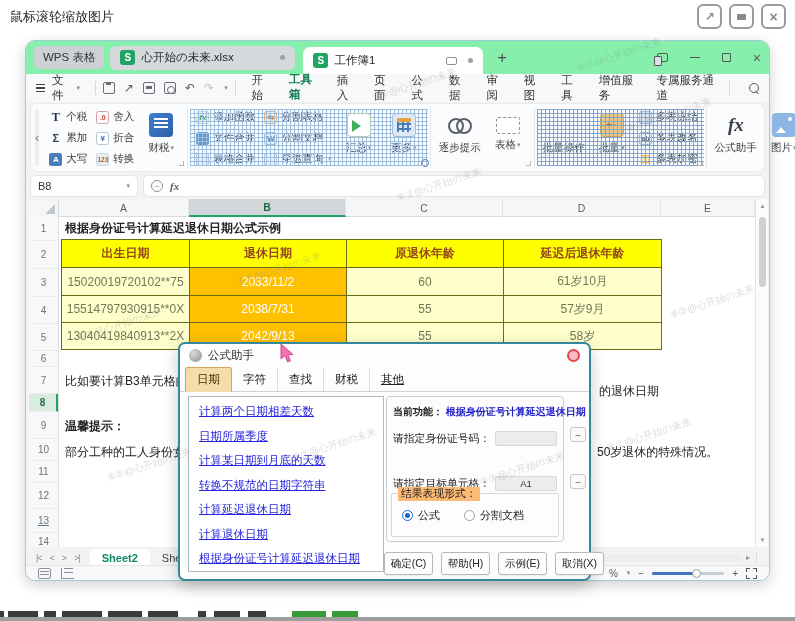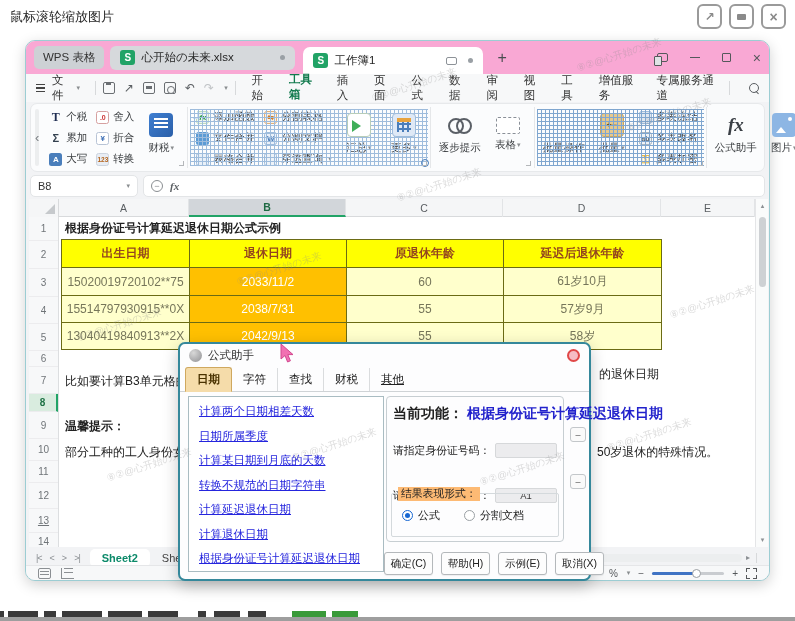--- a/index.html
+++ b/index.html
@@ -14,21 +14,21 @@
          display:flex;align-items:center;justify-content:center;background:#fff;position:relative;}
   .ptool .arrow-ne{font-size:12px;font-weight:bold;line-height:1;}
   .fit-inner{width:9px;height:6px;background:#8a8a8a;border-radius:1px;}
   .ptool .x{font-size:14px;font-weight:bold;line-height:1;}
 
   
   .win{position:absolute;left:25px;top:40px;width:745px;height:541px;background:#f2f3f5;
        border:1px solid #9ccdd3;border-radius:10px;box-shadow:0 4px 14px rgba(0,0,0,.18);}
 
   
-  .tabbar{position:absolute;left:0;top:0;right:0;height:33px;background:#f9a8d4;border-radius:9px 9px 0 0;
+  .tabbar{position:absolute;left:0;top:0;right:0;height:33px;background:#86efac;border-radius:9px 9px 0 0;
           display:flex;align-items:center;padding:11px 8px;}
   .appbtn{background:#cdd1d5;border-radius:5px;padding:4px 9px;font-size:11.5px;color:#333;margin-right:6px;}
   .doctab{display:flex;align-items:center;gap:6px;border-radius:7px 7px 0 0;padding:5px 10px;font-size:11.5px;height:27px;margin-top:6px;}
   .doctab.inactive{background:#d6d9dc;border-radius:6px;height:24px;margin-top:0;width:185px;}
   .doctab.active{background:#fff;width:180px;}
   .slogo{width:15px;height:15px;border-radius:3px;background:#21a366;color:#fff;font-size:10px;font-weight:bold;
          display:flex;align-items:center;justify-content:center;flex:none;}
   .tabdot{width:5px;height:5px;border-radius:50%;background:#9aa0a5;margin-left:auto;}
   .miniscreen{width:11px;height:8px;border:1px solid #8d9298;border-radius:2px;margin-left:auto;}
   .newtab{font-size:16px;color:#4a4d50;margin-left:14px;}
@@ -187,26 +187,26 @@
   
   .dlg{position:absolute;left:178px;top:342px;width:413px;height:239px;background:#fdfdfe;border:2px solid #35889b;
        border-radius:7px;box-shadow:0 5px 16px rgba(0,0,0,.22);}
   .dlg-title{height:22px;display:flex;align-items:center;gap:6px;padding:0 9px;}
   .dlg-ic{width:13px;height:13px;border-radius:50%;background:radial-gradient(circle at 35% 30%,#d8d8d8,#8f8f92);}
   .dlg-name{font-size:11.5px;color:#333;}
   .dlg-close{margin-left:auto;width:13px;height:13px;border-radius:50%;border:2px solid #e04848;background:#f6bcc4;}
   .dlg-tabs{display:flex;align-items:flex-end;height:26px;border-bottom:1px solid #cfd3d6;padding:0 5px;}
   .dtab{padding:4px 11px;font-size:11.5px;color:#222;border-right:1px solid #dadcde;}
   .dtab.active{background:#f5dcaa;border:1px solid #cfa85f;border-bottom:1px solid #f5dcaa;border-radius:3px 3px 0 0;
-               color:#4a3200;font-weight:bold;margin-bottom:-1px;}
+               color:#4a3200;font-weight:normal;margin-bottom:-1px;}
   .dlist{position:absolute;left:8px;top:52px;width:196px;height:176px;border:1px solid #a9bcc2;background:#fff;
          padding:7px 10px;overflow:hidden;}
   .dlink{display:block;font-size:11.5px;color:#2525dd;text-decoration:underline;margin-bottom:9.5px;white-space:nowrap;}
   .dpanel{position:absolute;left:206px;top:52px;width:178px;height:146px;border:1px solid #c7ced2;border-radius:4px;}
-  .cur-row{padding:8px 6px 0;font-size:14px;white-space:nowrap;}
+  .cur-row{padding:8px 6px 0;font-size:10px;white-space:nowrap;}
   .cur-lab{color:#222;font-weight:bold;}
   .cur-val{color:#2222cc;font-weight:bold;}
   .frow{display:flex;align-items:center;padding:0 6px;font-size:10.8px;color:#222;}
   .fin{width:62px;height:15px;background:#ececee;border:1px solid #d6d8da;border-radius:2px;margin-left:auto;
        font-size:9.5px;color:#333;display:flex;align-items:center;justify-content:center;}
   .picker{position:absolute;width:16px;height:15px;border:1px solid #c3c7ca;border-radius:3px;background:#fafafa;
           font-size:9px;color:#555;display:flex;align-items:center;justify-content:center;}
   .resbox{position:absolute;left:4px;right:4px;top:96px;height:44px;border:1px solid #d4d9dc;border-radius:2px;}
   .reslab{position:absolute;left:6px;top:-7px;background:#fdba74;padding:0 3px;font-size:10.8px;color:#222;}
   .radios{display:flex;align-items:center;gap:24px;padding:14px 10px 0;font-size:11px;color:#222;}
@@ -534,21 +534,21 @@
         <tr style="height:27px;">
           <td class="c-a">13040419840913**2X</td>
           <td class="c-b">2042/9/13</td>
           <td class="c-cd">55</td>
           <td class="c-cd">58岁</td>
         </tr>
       </tbody>
         </table>
 
       <div class="gridtext" style="left:36px;top:174px;">比如要计算B3单元格的退休日</div>
-      <div class="gridtext" style="left:570px;top:167px;text-align:right;">的退休日期</div>
+      <div class="gridtext" style="left:570px;top:184px;text-align:right;">的退休日期</div>
       <div class="gridtext" style="left:36px;top:219px;font-weight:bold;">温馨提示：</div>
       <div class="gridtext" style="left:36px;top:245px;">部分工种的工人身份女职工，</div>
       <div class="gridtext" style="left:568px;top:245px;">50岁退休的特殊情况。</div>
 
       <div class="vscroll">
         <span class="varr" style="top:3px;">▴</span>
         <div class="vthumb"></div>
         <span class="varr" style="bottom:3px;">▾</span>
       </div>
     </div>
@@ -625,21 +625,21 @@
       <a class="dlink">转换不规范的日期字符串</a>
       <a class="dlink">计算延迟退休日期</a>
       <a class="dlink">计算退休日期</a>
       <a class="dlink">根据身份证号计算延迟退休日期</a>
     </div>
     <div class="dpanel">
       <div class="cur-row">
         <span class="cur-lab">当前功能：</span>
         <span class="cur-val">根据身份证号计算延迟退休日期</span>
       </div>
-      <div class="frow" style="margin-top:20px;">
+      <div class="frow" style="margin-top:12px;">
         <span>请指定身份证号码：</span>
         <span class="fin"></span>
       </div>
       <div class="frow" style="margin-top:30px;">
         <span>请指定目标单元格：</span>
         <span class="fin">A1</span>
       </div>
       <div class="resbox">
         <span class="reslab">结果表现形式：</span>
         <div class="radios">

